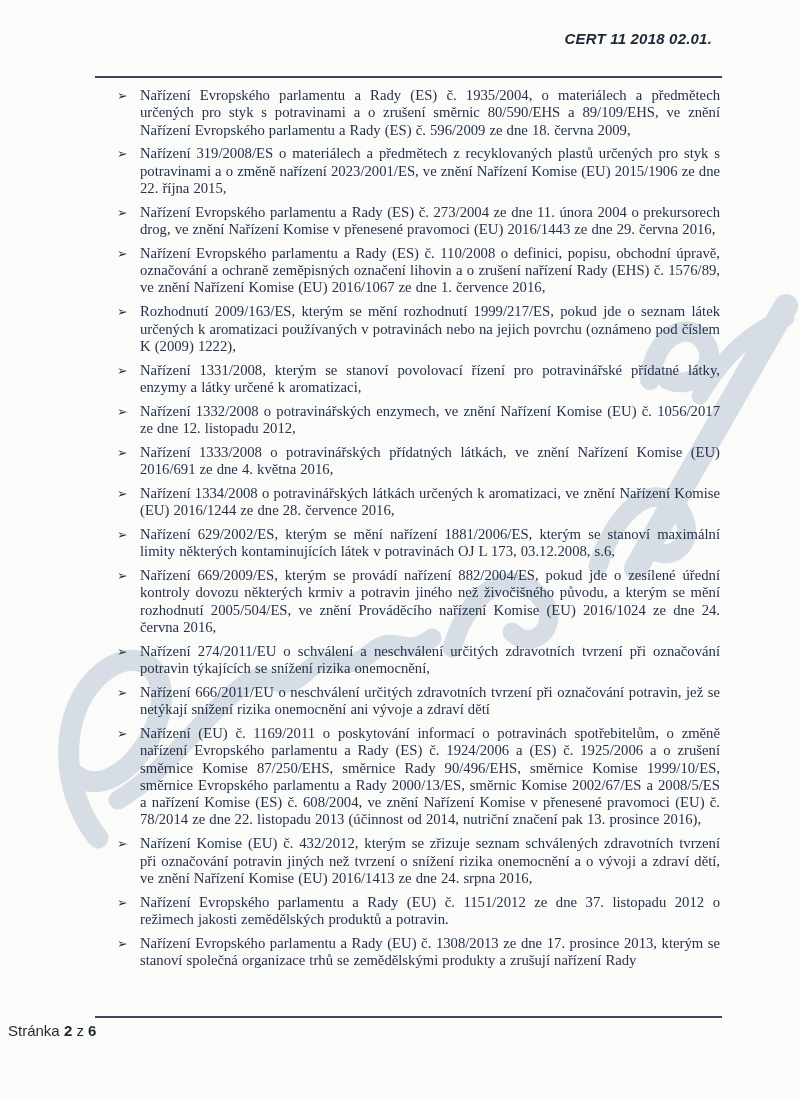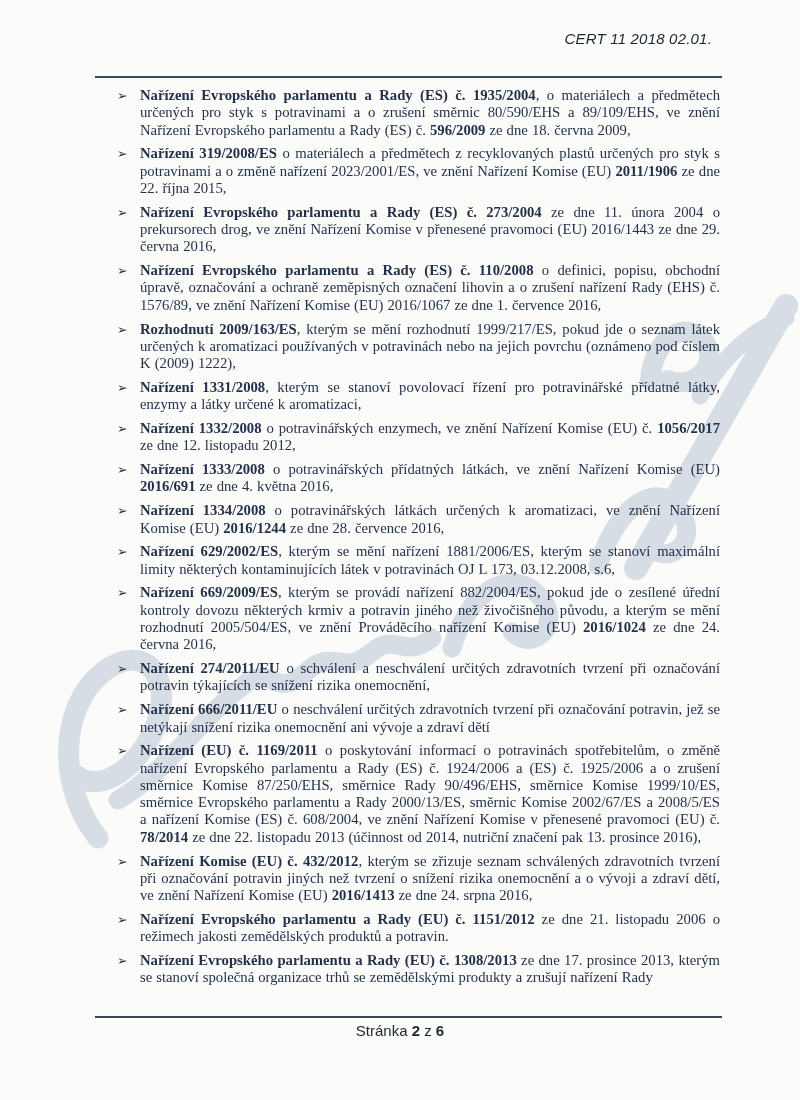--- a/index.html
+++ b/index.html
@@ -11,21 +11,21 @@
     color: #24314b;
     overflow: hidden;
   }
   .watermark-svg {
     position: absolute; left: 0; top: 0; width: 800px; height: 1100px;
     z-index: 0; pointer-events: none;
   }
   .header-code {
     position: absolute; top: 30px; right: 88px;
     font-family: "Liberation Sans", sans-serif;
-    font-style: italic; font-weight: normal;
+    font-style: italic; font-weight: bold;
     font-size: 15px; letter-spacing: 0.2px;
     color: #1d2737; z-index: 2;
   }
   .top-rule, .footer-rule {
     position: absolute; left: 95px; width: 627px; height: 2px;
     background: #3c4757; z-index: 2;
   }
   .top-rule { top: 76px; }
   .footer-rule { top: 1016px; }
   .content {
@@ -38,24 +38,24 @@
     font-size: 12.5px; line-height: 17.3px;
     color: #24314b;
   }
   .item-text {
     flex: 1;
     text-align: justify;
     font-size: 14.7px;
     line-height: 17.3px;
     word-spacing: 0.4px;
   }
-  .item-text .b { font-weight: bold; }
+  .item-text .b { font-weight: normal; }
   .page-footer {
     position: absolute; left: 8px; top: 1022px; width: 784px;
-    text-align: center;
+    text-align: left;
     font-family: "Liberation Sans", sans-serif;
     font-size: 15px; color: #1e2734; z-index: 2;
   }
   .page-footer .b { font-weight: bold; }
 </style>
 </head>
 <body>
 
 <svg class="watermark-svg" viewBox="0 0 800 1100" xmlns="http://www.w3.org/2000/svg">
   <g fill="none" stroke="#d3dae2" stroke-linecap="round" stroke-linejoin="round" opacity="0.9">
@@ -72,21 +72,21 @@
 <div class="header-code">CERT 11 2018 02.01.</div>
 <div class="top-rule"></div>
 
 <div class="content">
     <div class="item">
       <span class="bullet">➢</span>
       <div class="item-text"><span class="b">Nařízení Evropského parlamentu a Rady (ES) č. 1935/2004</span><span>, o materiálech a předmětech určených pro styk s potravinami a o zrušení směrnic 80/590/EHS a 89/109/EHS, ve znění Nařízení Evropského parlamentu a Rady (ES) č. </span><span class="b">596/2009</span><span> ze dne 18. června 2009,</span></div>
     </div>
     <div class="item">
       <span class="bullet">➢</span>
-      <div class="item-text"><span class="b">Nařízení 319/2008/ES</span><span> o materiálech a předmětech z recyklovaných plastů určených pro styk s potravinami a o změně nařízení 2023/2001/ES, ve znění Nařízení Komise (EU) </span><span class="b">2011/1906</span><span> ze dne 22. října 2015,</span></div>
+      <div class="item-text"><span class="b">Nařízení 319/2008/ES</span><span> o materiálech a předmětech z recyklovaných plastů určených pro styk s potravinami a o změně nařízení 2023/2001/ES, ve znění Nařízení Komise (EU) </span><span class="b">2015/1906</span><span> ze dne 22. října 2015,</span></div>
     </div>
     <div class="item">
       <span class="bullet">➢</span>
       <div class="item-text"><span class="b">Nařízení Evropského parlamentu a Rady (ES) č. 273/2004</span><span> ze dne 11. února 2004 o prekursorech drog, ve znění Nařízení Komise v přenesené pravomoci (EU) 2016/1443 ze dne 29. června 2016,</span></div>
     </div>
     <div class="item">
       <span class="bullet">➢</span>
       <div class="item-text"><span class="b">Nařízení Evropského parlamentu a Rady (ES) č. 110/2008</span><span> o definici, popisu, obchodní úpravě, označování a ochraně zeměpisných označení lihovin a o zrušení nařízení Rady (EHS) č. 1576/89, ve znění Nařízení Komise (EU) 2016/1067 ze dne 1. července 2016,</span></div>
     </div>
     <div class="item">
@@ -128,21 +128,21 @@
     <div class="item">
       <span class="bullet">➢</span>
       <div class="item-text"><span class="b">Nařízení (EU) č. 1169/2011</span><span> o poskytování informací o potravinách spotřebitelům, o změně nařízení Evropského parlamentu a Rady (ES) č. 1924/2006 a (ES) č. 1925/2006 a o zrušení směrnice Komise 87/250/EHS, směrnice Rady 90/496/EHS, směrnice Komise 1999/10/ES, směrnice Evropského parlamentu a Rady 2000/13/ES, směrnic Komise 2002/67/ES a 2008/5/ES a nařízení Komise (ES) č. 608/2004, ve znění Nařízení Komise v přenesené pravomoci (EU) č. </span><span class="b">78/2014</span><span> ze dne 22. listopadu 2013 (účinnost od 2014, nutriční značení pak 13. prosince 2016),</span></div>
     </div>
     <div class="item">
       <span class="bullet">➢</span>
       <div class="item-text"><span class="b">Nařízení Komise (EU) č. 432/2012</span><span>, kterým se zřizuje seznam schválených zdravotních tvrzení při označování potravin jiných než tvrzení o snížení rizika onemocnění a o vývoji a zdraví dětí, ve znění Nařízení Komise (EU) </span><span class="b">2016/1413</span><span> ze dne 24. srpna 2016,</span></div>
     </div>
     <div class="item">
       <span class="bullet">➢</span>
-      <div class="item-text"><span class="b">Nařízení Evropského parlamentu a Rady (EU) č. 1151/2012</span><span> ze dne 21. listopadu 2006 o režimech jakosti zemědělských produktů a potravin.</span></div>
+      <div class="item-text"><span class="b">Nařízení Evropského parlamentu a Rady (EU) č. 1151/2012</span><span> ze dne 37. listopadu 2012 o režimech jakosti zemědělských produktů a potravin.</span></div>
     </div>
     <div class="item">
       <span class="bullet">➢</span>
       <div class="item-text"><span class="b">Nařízení Evropského parlamentu a Rady (EU) č. 1308/2013</span><span> ze dne 17. prosince 2013, kterým se stanoví společná organizace trhů se zemědělskými produkty a zrušují nařízení Rady</span></div>
     </div>
   </div>
 
 <div class="footer-rule"></div>
 <div class="page-footer"><span>Stránka </span><span class="b">2</span><span> z </span><span class="b">6</span></div>
 

